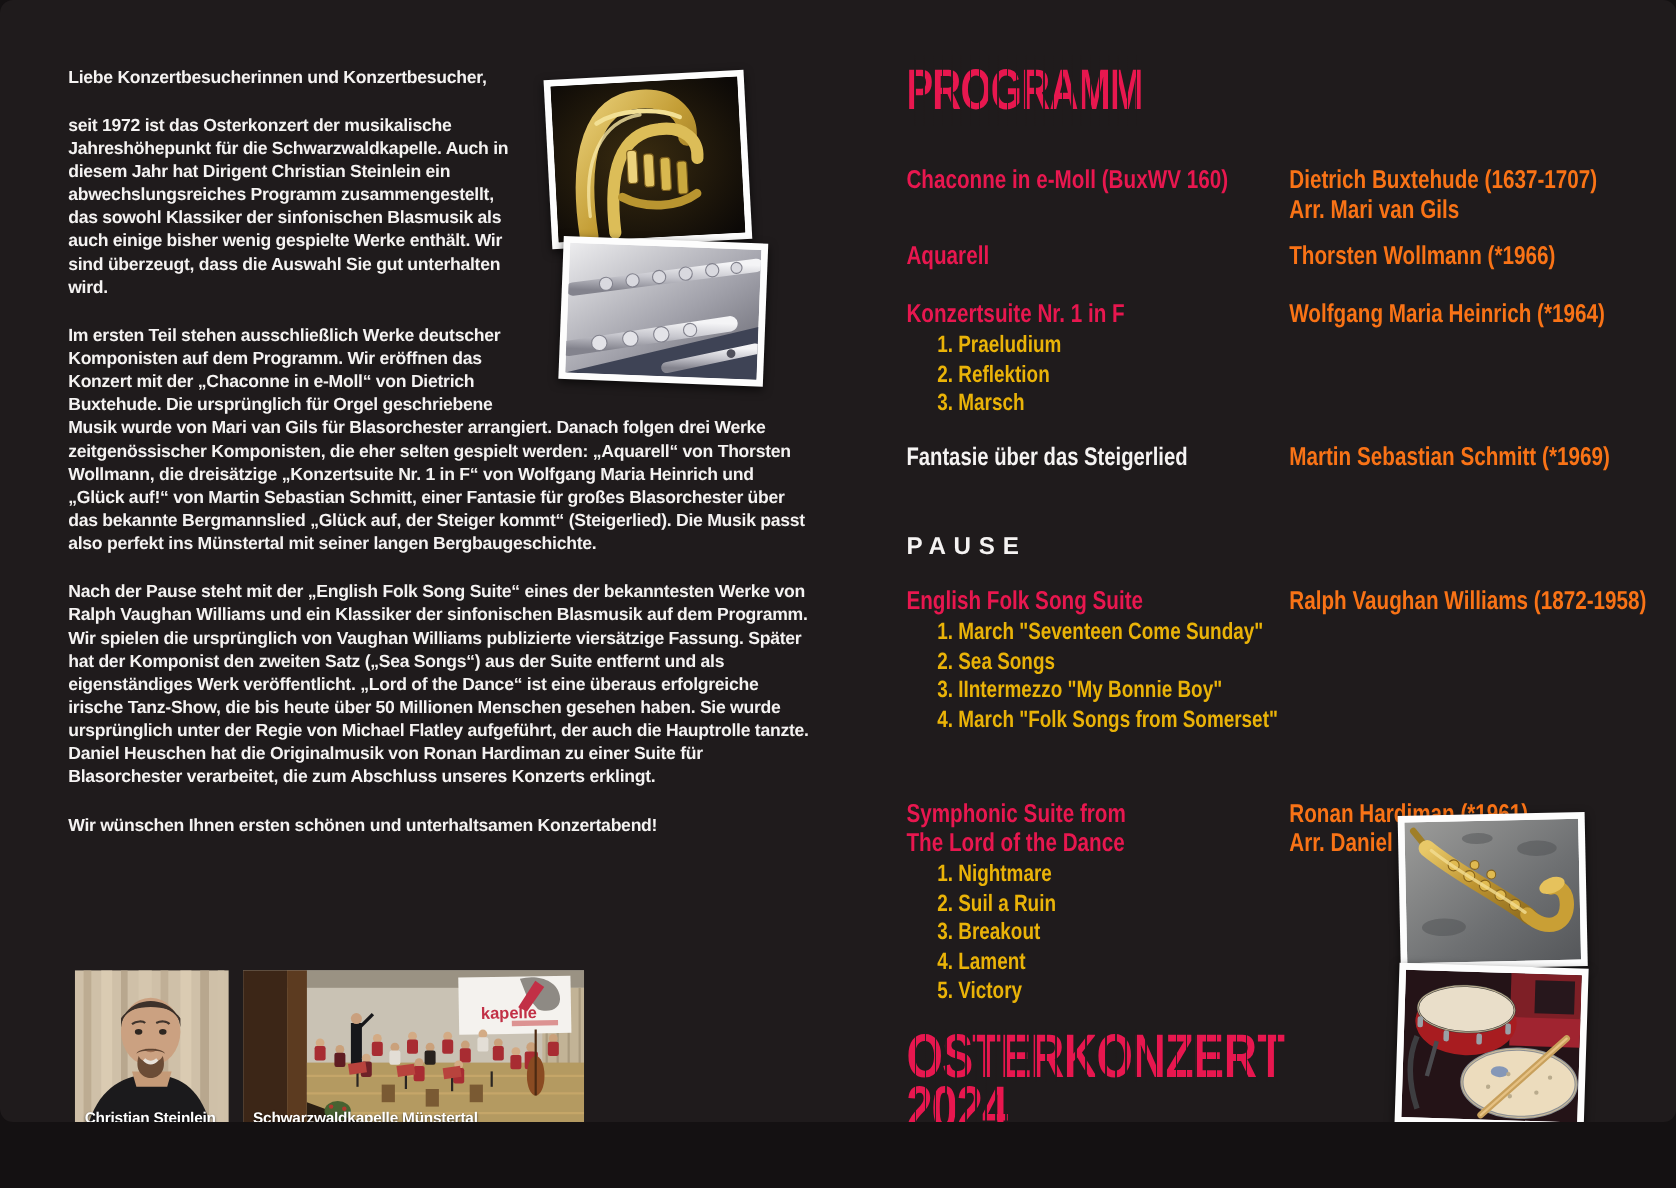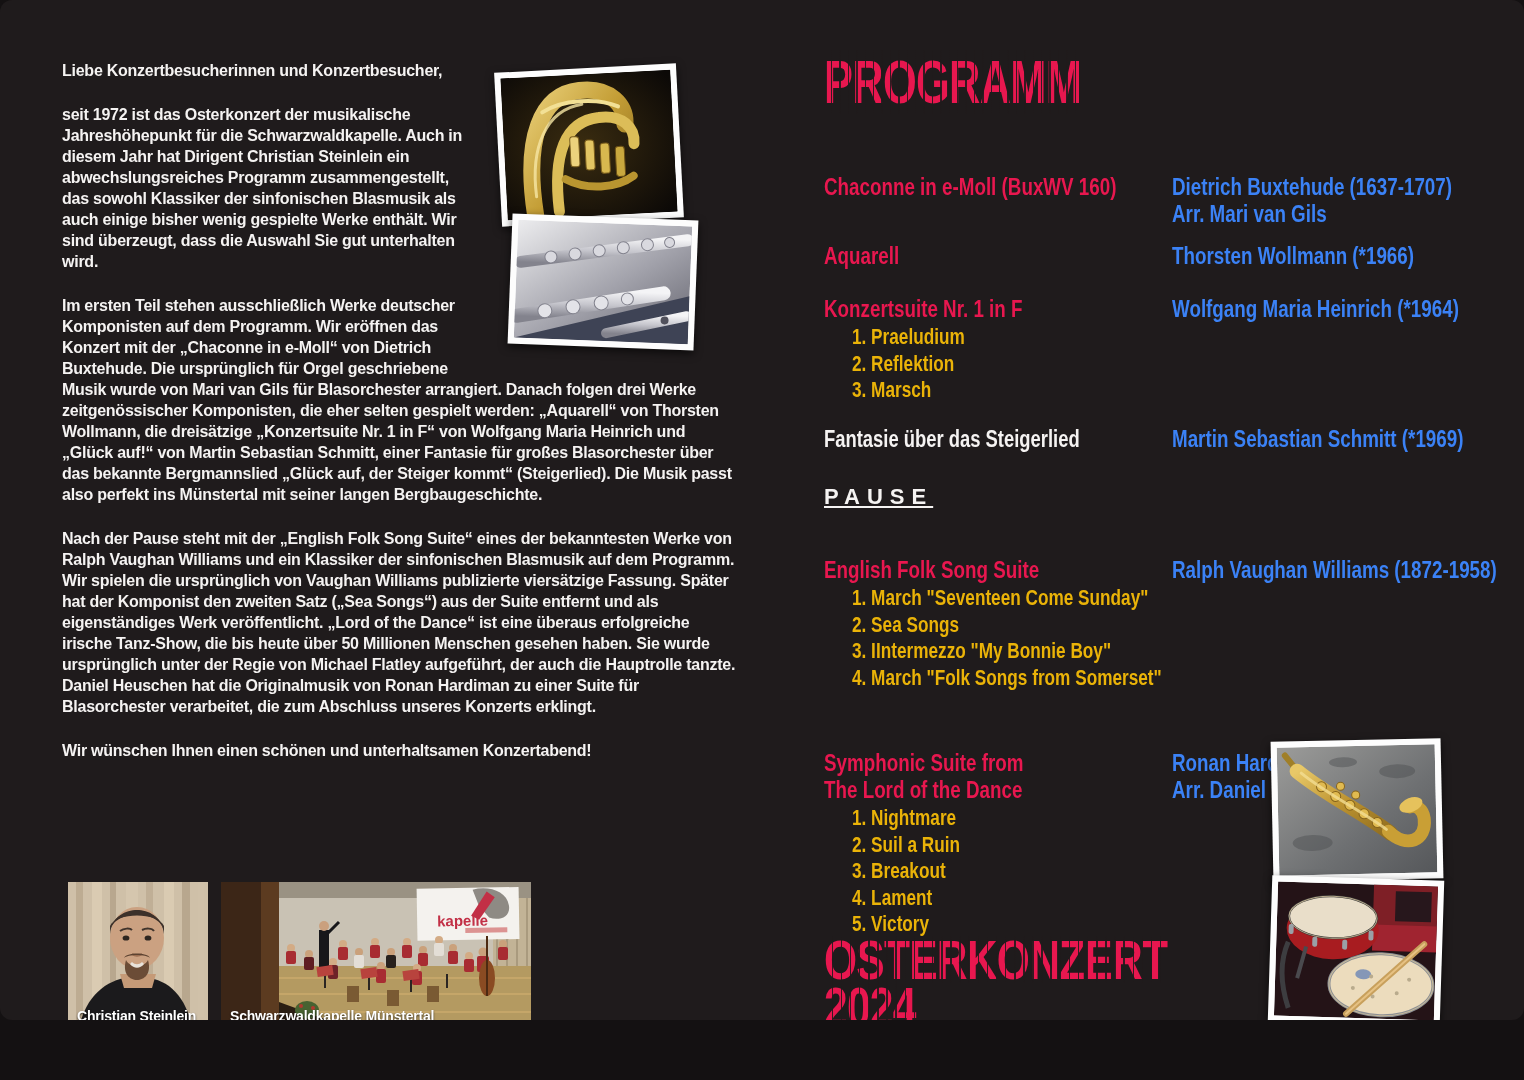--- a/index.html
+++ b/index.html
@@ -25,38 +25,38 @@
   .photo-fig{position:relative;margin:0;line-height:0;}
   .photo-fig svg{display:block;}
   .photo-caption{
     position:absolute;left:9px;bottom:8px;color:#fff;font-size:14px;font-weight:700;
     line-height:16px;letter-spacing:-0.2px;text-shadow:0 1px 2px rgba(0,0,0,.8);
   }
   
   .cx{display:inline-block;transform:scaleX(.8);transform-origin:0 50%;white-space:nowrap;position:relative;}
   .program-heading{
     position:absolute;left:824px;top:50px;margin:0;color:#e8174f;
-    font-size:62px;line-height:64px;font-weight:700;letter-spacing:-1px;
+    font-size:52px;line-height:64px;font-weight:700;letter-spacing:-1px;
   }
   .program-heading .cx{transform:scaleX(.7);}
   .stencil .cx::after{
     content:"";position:absolute;inset:0;pointer-events:none;
     background:repeating-linear-gradient(90deg,transparent 0 10px,rgba(31,27,28,.9) 10px 12px);
   }
-  .prow{position:absolute;left:824px;width:672px;display:flex;align-items:flex-start;margin-top:24px;}
+  .prow{position:absolute;left:824px;width:672px;display:flex;align-items:flex-start;}
   .tcol{width:348px;flex:0 0 348px;}
   .ccol{flex:1;}
   .work-title{color:#e8174f;font-size:23.5px;font-weight:700;line-height:27px;}
   .work-subtitle{color:#f5f3f2;font-size:23px;font-weight:700;line-height:27px;}
-  .composer{color:#3b82f6;font-size:23.5px;font-weight:700;line-height:27px;}
+  .composer{color:#f97316;font-size:23.5px;font-weight:700;line-height:27px;}
   ul.movs{list-style:none;margin:1px 0 0 28px;padding:0;}
   ul.movs li{color:#eab308;font-size:21.5px;font-weight:700;line-height:26.5px;}
   .pause-label{
     position:absolute;left:824px;top:484px;color:#f5f3f2;
-    font-size:22px;font-weight:700;letter-spacing:7px;line-height:26px;text-decoration:underline;
+    font-size:22px;font-weight:700;letter-spacing:7px;line-height:26px;
   }
   .event-title{
     position:absolute;left:824px;top:936px;margin:0;color:#e8174f;
     font-size:56px;line-height:47px;font-weight:700;letter-spacing:-1px;
   }
   .event-title .cx{transform:scaleX(.76);}
   .sax-frame{position:absolute;left:1272px;top:740px;transform:rotate(-1.2deg);}
   .drums-frame{position:absolute;left:1270px;top:878px;transform:rotate(1.8deg);}
   .bottom-edge{position:absolute;left:0;top:1070px;width:100%;height:10px;background:#161314;border-top:2px solid #352f30;}
 </style>
@@ -130,21 +130,21 @@
             <path d="M92 110 L172 90" stroke="url(#silver)" stroke-width="10" stroke-linecap="round"></path>
             <circle cx="150" cy="95" r="4" fill="#51515c"></circle>
           </svg>
         </div>
       </div>
 
       <p>Liebe Konzertbesucherinnen und Konzertbesucher,</p>
       <p>seit 1972 ist das Osterkonzert der musikalische Jahreshöhepunkt für die Schwarzwaldkapelle. Auch in diesem Jahr hat Dirigent Christian Steinlein ein abwechslungsreiches Programm zusammengestellt, das sowohl Klassiker der sinfonischen Blasmusik als auch einige bisher wenig gespielte Werke enthält. Wir sind überzeugt, dass die Auswahl Sie gut unterhalten wird.</p>
       <p>Im ersten Teil stehen ausschließlich Werke deutscher Komponisten auf dem Programm. Wir eröffnen das Konzert mit der „Chaconne in e-Moll“ von Dietrich Buxtehude. Die ursprünglich für Orgel geschriebene Musik wurde von Mari van Gils für Blasorchester arrangiert. Danach folgen drei Werke zeitgenössischer Komponisten, die eher selten gespielt werden: „Aquarell“ von Thorsten Wollmann, die dreisätzige „Konzertsuite Nr. 1 in F“ von Wolfgang Maria Heinrich und „Glück auf!“ von Martin Sebastian Schmitt, einer Fantasie für großes Blasorchester über das bekannte Bergmannslied „Glück auf, der Steiger kommt“ (Steigerlied). Die Musik passt also perfekt ins Münstertal mit seiner langen Bergbaugeschichte.</p>
       <p>Nach der Pause steht mit der „English Folk Song Suite“ eines der bekanntesten Werke von Ralph Vaughan Williams und ein Klassiker der sinfonischen Blasmusik auf dem Programm. Wir spielen die ursprünglich von Vaughan Williams publizierte viersätzige Fassung. Später hat der Komponist den zweiten Satz („Sea Songs“) aus der Suite entfernt und als eigenständiges Werk veröffentlicht. „Lord of the Dance“ ist eine überaus erfolgreiche irische Tanz-Show, die bis heute über 50 Millionen Menschen gesehen haben. Sie wurde ursprünglich unter der Regie von Michael Flatley aufgeführt, der auch die Hauptrolle tanzte. Daniel Heuschen hat die Originalmusik von Ronan Hardiman zu einer Suite für Blasorchester verarbeitet, die zum Abschluss unseres Konzerts erklingt.</p>
-      <p>Wir wünschen Ihnen einen schönen und unterhaltsamen Konzertabend!</p>
+      <p>Wir wünschen Ihnen ersten schönen und unterhaltsamen Konzertabend!</p>
     </div>
 
     <div class="bottom-photos">
       <figure class="photo-fig">
         <svg width="140" height="150" viewBox="0 0 140 150">
           <rect width="140" height="150" fill="#cfc0a8"></rect>
           <g opacity=".8">
             <rect x="8" width="7" height="150" fill="#b8a78d"></rect>
               <rect x="24" width="10" height="150" fill="#dccdb5"></rect>
             <rect x="42" width="6" height="150" fill="#b2a188"></rect>

